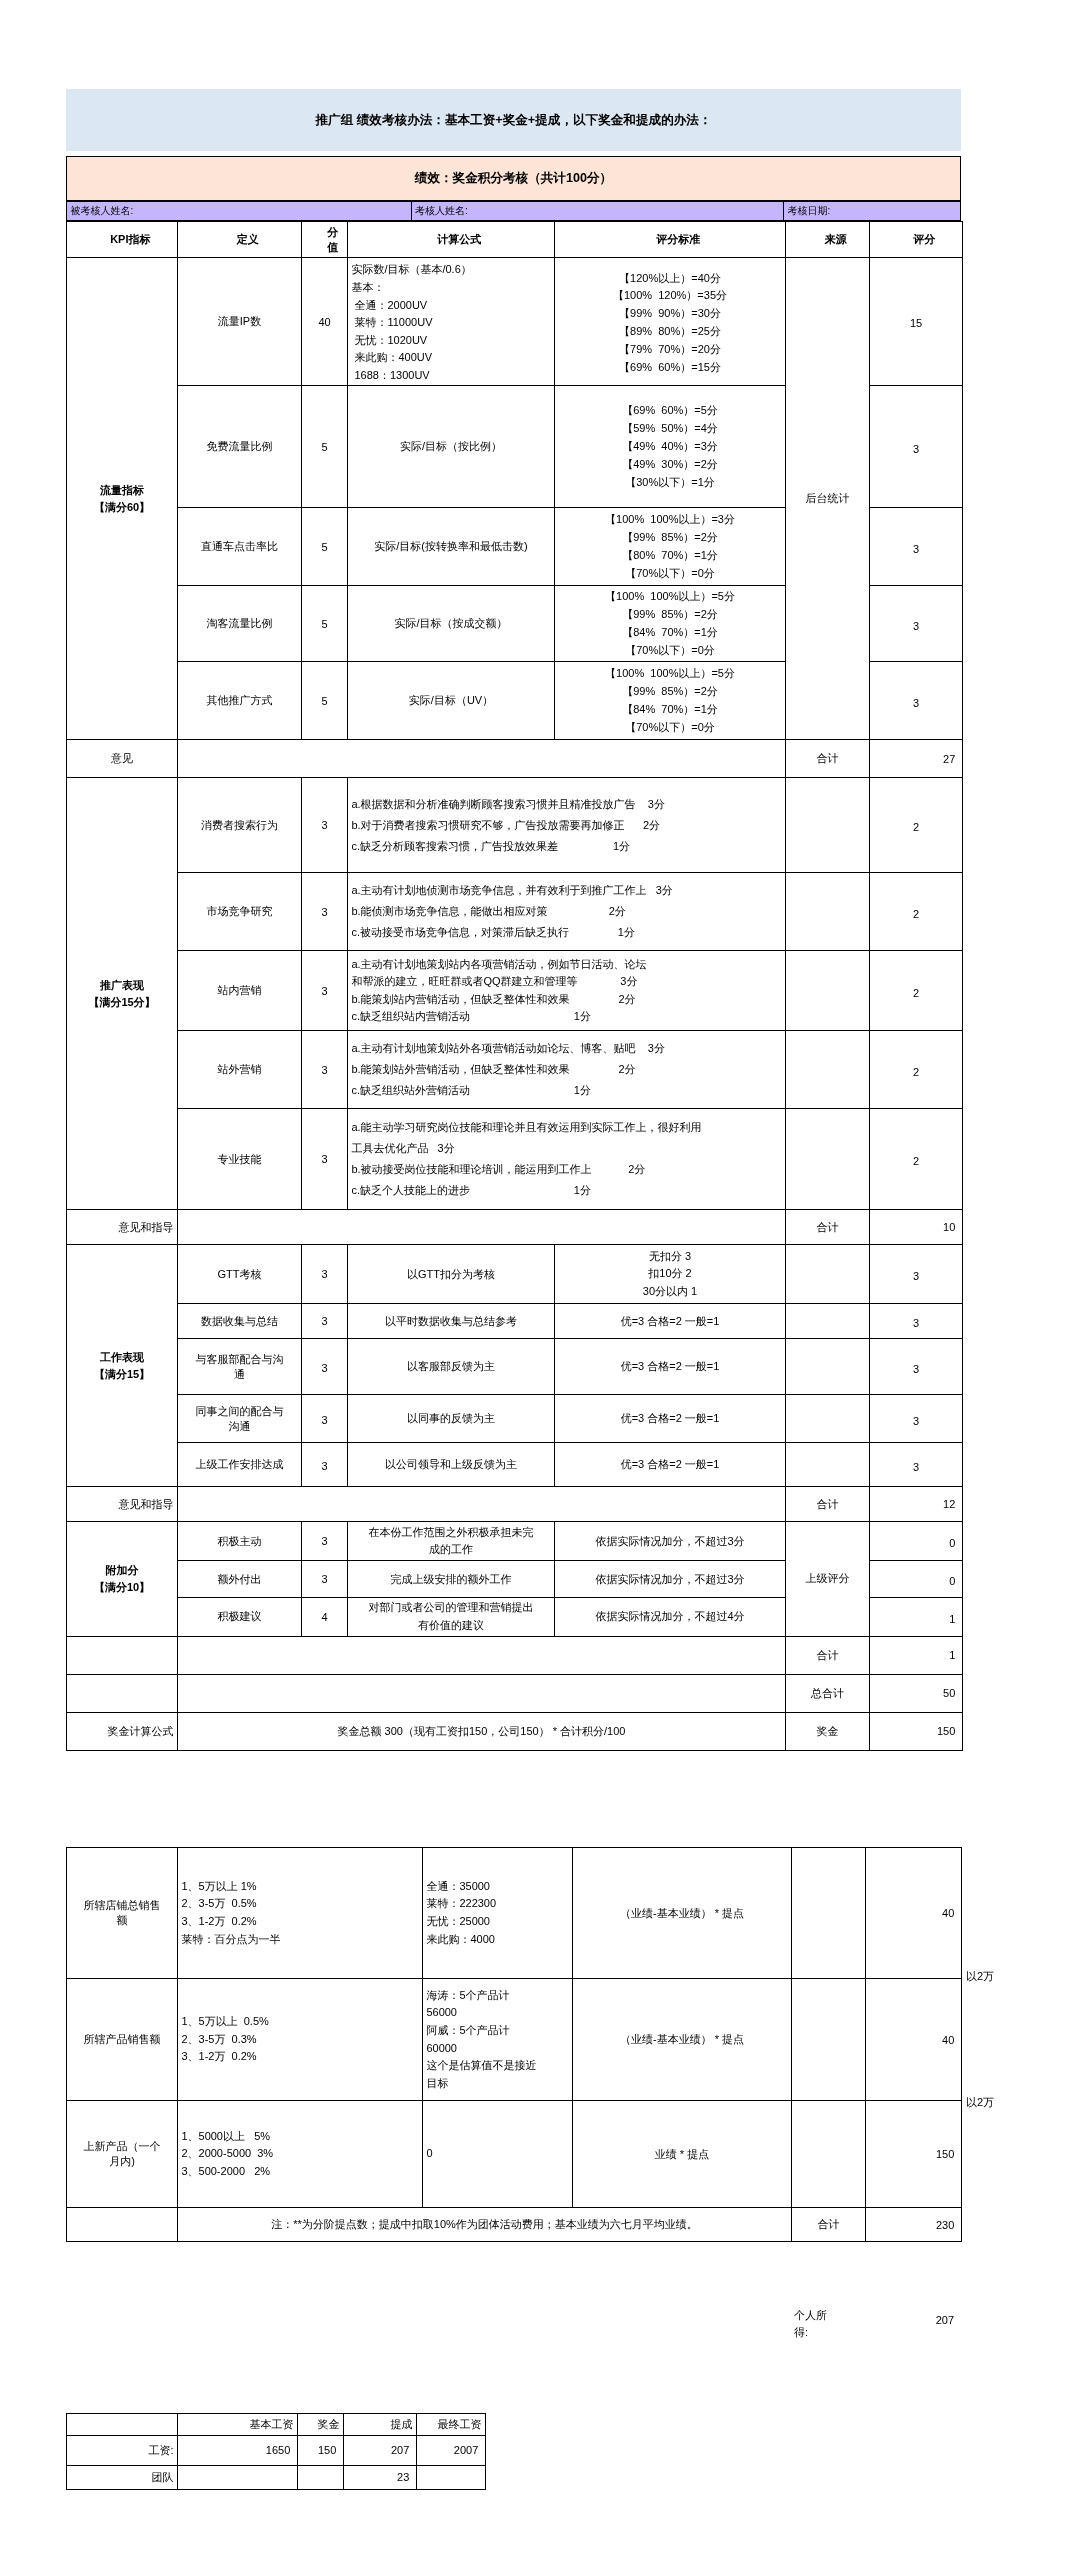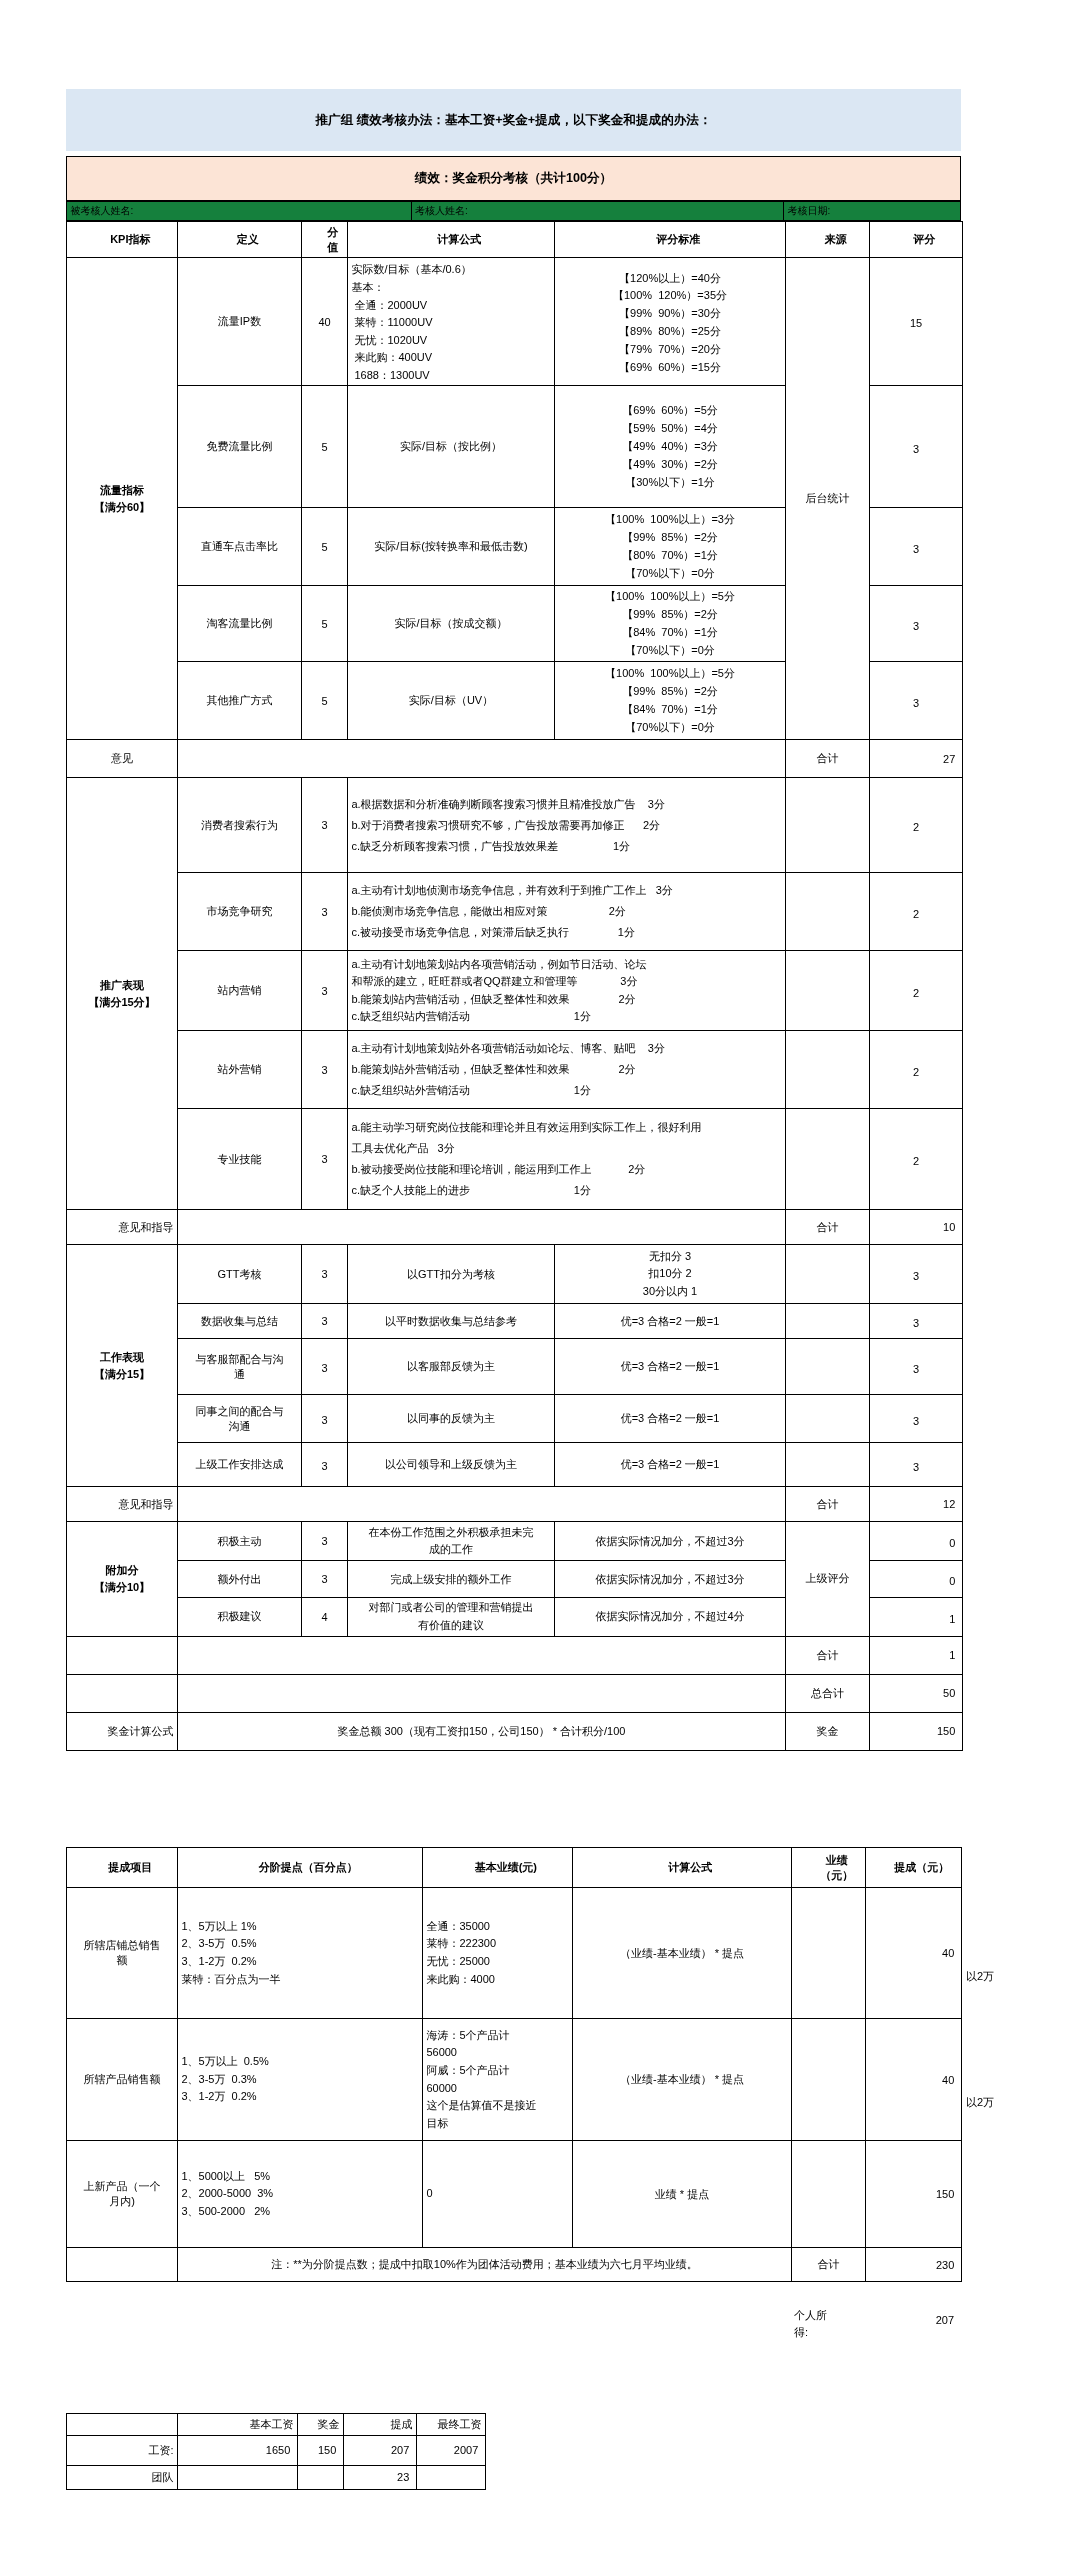--- a/index.html
+++ b/index.html
@@ -1,21 +1,21 @@
 <!DOCTYPE html>
 <html style="font-size:13.5px"><head>
 <meta charset="utf-8">
 <style>
   html,body{margin:0;padding:0;background:#fff;}
   body{width:1079px;height:2576px;position:relative;font-family:"Liberation Sans",sans-serif;color:#000;}
   .abs{position:absolute;}
   .banner{left:66px;top:89px;width:895px;height:62px;background:#dbe7f3;display:flex;align-items:center;justify-content:center;font-weight:bold;font-size:12.6px;}
   .oband{left:66px;top:156px;width:895px;height:45px;background:#fce4d6;border:0.8px solid #000;box-sizing:border-box;display:flex;align-items:center;justify-content:center;font-weight:bold;font-size:12.6px;}
   .info{left:66px;top:201px;width:895px;height:20px;display:flex;font-size:10px;}
-  .info>div{border:0.8px solid #000;border-left:none;box-sizing:border-box;display:flex;align-items:center;padding-left:3.4px;background:#15803d;}
+  .info>div{border:0.8px solid #000;border-left:none;box-sizing:border-box;display:flex;align-items:center;padding-left:3.4px;background:#c4b5fd;}
   .info>div:first-child{border-left:0.8px solid #000;}
   table.tbl{border-collapse:collapse;table-layout:fixed;position:absolute;background:#fff;border:1.7px solid #000;}
   .tbl td,.tbl th{border:0.8px solid #000;font-size:11px;padding:0.8px 3.4px;vertical-align:middle;overflow:hidden;box-sizing:border-box;}
   .tbl th{font-weight:bold;text-align:center;padding-left:20px;}
   tr.tt td,tr.tt th{border-top-width:1.7px;}
   .c{text-align:center;}
   .l{text-align:right;}
   .r{text-align:right;padding-right:6.7px !important;}
   .b{font-weight:normal;}
   .grp{font-weight:bold;text-align:center;white-space:pre-wrap;line-height:1.5;}
@@ -294,28 +294,20 @@
 <table class="tbl" style="left:66px;top:1847px;width:895px">
 <colgroup>
 <col style="width:111px">
       <col style="width:245px">
       <col style="width:150px">
       <col style="width:219px">
       <col style="width:74px">
       <col style="width:96px">
 </colgroup>
 <tbody>
-<tr style="height:40px" class="tt">
-  <th>提成项目</th>
-  <th>分阶提点（百分点）</th>
-  <th>基本业绩(元)</th>
-  <th>计算公式</th>
-  <th class="l prew" style="font-weight:bold">业绩（元）</th>
-  <th>提成（元）</th>
-</tr>
 <tr style="height:131px">
   <td class="c prew">所辖店铺总销售
 额</td>
   <td class="pre">1、5万以上 1%
 2、3-5万  0.5%
 3、1-2万  0.2%
 莱特：百分点为一半</td>
   <td class="pre">全通：35000
 莱特：222300
 无忧：25000

